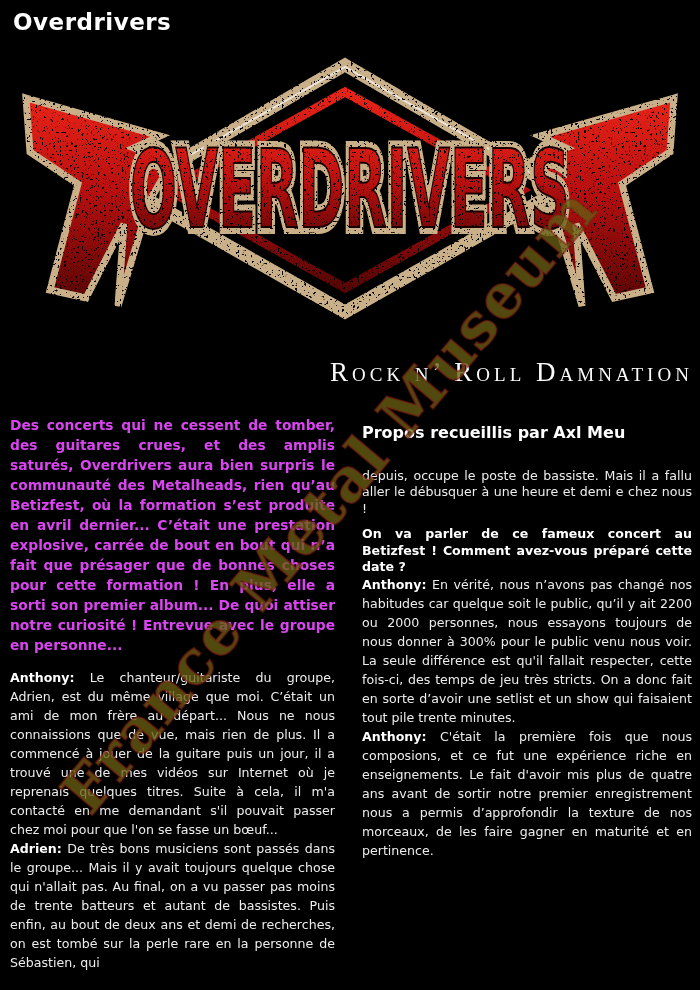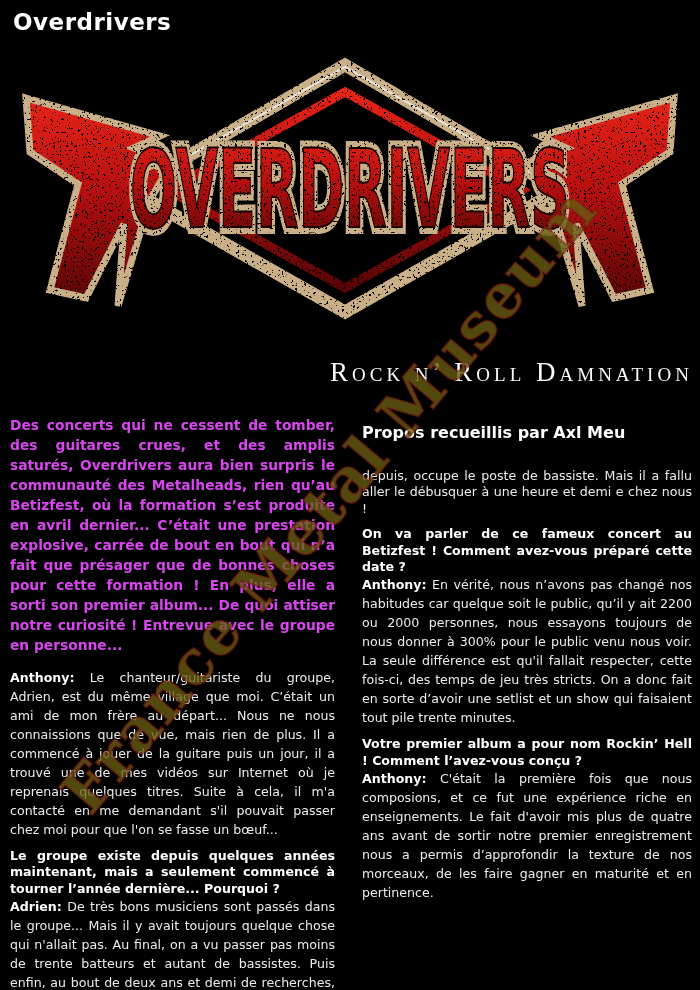--- a/index.html
+++ b/index.html
@@ -75,30 +75,28 @@
     </svg>
   </div>
 
   <div class="tagline">Rock n’ Roll Damnation !</div>
 
   <div class="cols">
 
     <div class="col">
       <p class="intro">Des concerts qui ne cessent de tomber, des guitares crues, et des amplis saturés, Overdrivers aura bien surpris le communauté des Metalheads, rien qu’au Betizfest, où la formation s’est produite en avril dernier... C’était une prestation explosive, carrée de bout en bout qui n’a fait que présager que de bonnes choses pour cette formation ! En plus, elle a sorti son premier album... De quoi attiser notre curiosité ! Entrevue avec le groupe en personne...</p>
       <p class="a"><span class="speaker">Anthony:</span> <span>Le chanteur/guitariste du groupe, Adrien, est du même village que moi. C’était un ami de mon frère au départ... Nous ne nous connaissions que de vue, mais rien de plus. Il a commencé à jouer de la guitare puis un jour, il a trouvé une de mes vidéos sur Internet où je reprenais quelques titres. Suite à cela, il m'a contacté en me demandant s'il pouvait passer chez moi pour que l'on se fasse un bœuf...</span></p>
-      <p class="q">Le groupe existe depuis quelques années maintenant, mais a seulement commencé à tourner l’année dernière... Pourquoi ?</p>
       <p class="a"><span class="speaker">Adrien:</span> <span>De très bons musiciens sont passés dans le groupe... Mais il y avait toujours quelque chose qui n'allait pas. Au final, on a vu passer pas moins de trente batteurs et autant de bassistes. Puis enfin, au bout de deux ans et demi de recherches, on est tombé sur la perle rare en la personne de Sébastien, qui</span></p>
     </div>
 
     <div class="col right">
       <p class="byline">Propos recueillis par Axl Meu</p>
       <p class="cont">depuis, occupe le poste de bassiste. Mais il a fallu aller le débusquer à une heure et demi e chez nous !</p>
       <p class="q">On va parler de ce fameux concert au Betizfest ! Comment avez-vous préparé cette date ?</p>
       <p class="a"><span class="speaker">Anthony:</span> <span>En vérité, nous n’avons pas changé nos habitudes car quelque soit le public, qu’il y ait 2200 ou 2000 personnes, nous essayons toujours de nous donner à 300% pour le public venu nous voir. La seule différence est qu'il fallait respecter, cette fois-ci, des temps de jeu très stricts. On a donc fait en sorte d’avoir une setlist et un show qui faisaient tout pile trente minutes.</span></p>
-      <p class="q">Votre premier album a pour nom Rockin’ Hell ! Comment l’avez-vous conçu ?</p>
       <p class="a"><span class="speaker">Anthony:</span> <span>C'était la première fois que nous composions, et ce fut une expérience riche en enseignements. Le fait d'avoir mis plus de quatre ans avant de sortir notre premier enregistrement nous a permis d’approfondir la texture de nos morceaux, de les faire gagner en maturité et en pertinence.</span></p>
 
     </div>
 
   </div>
 
   <div class="watermark">France Metal Museum</div>
 
 </div>
 

